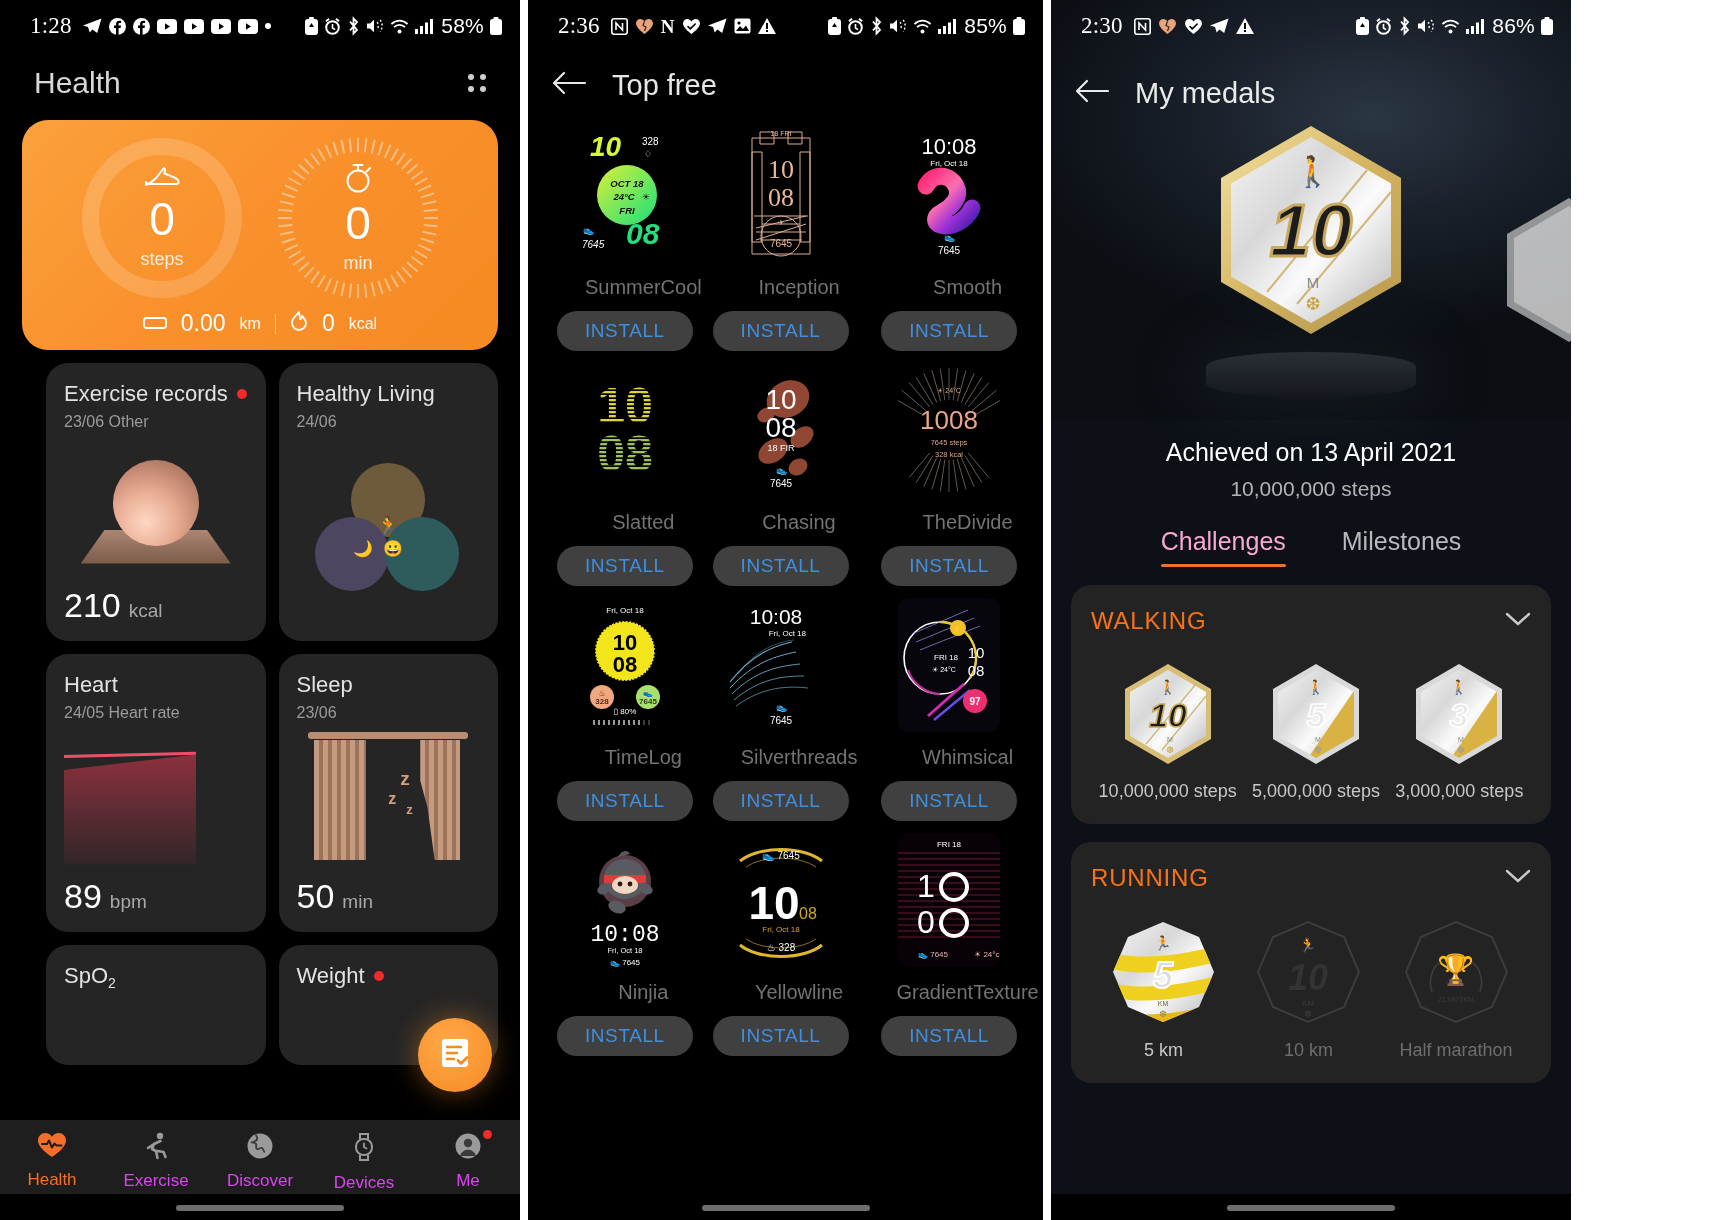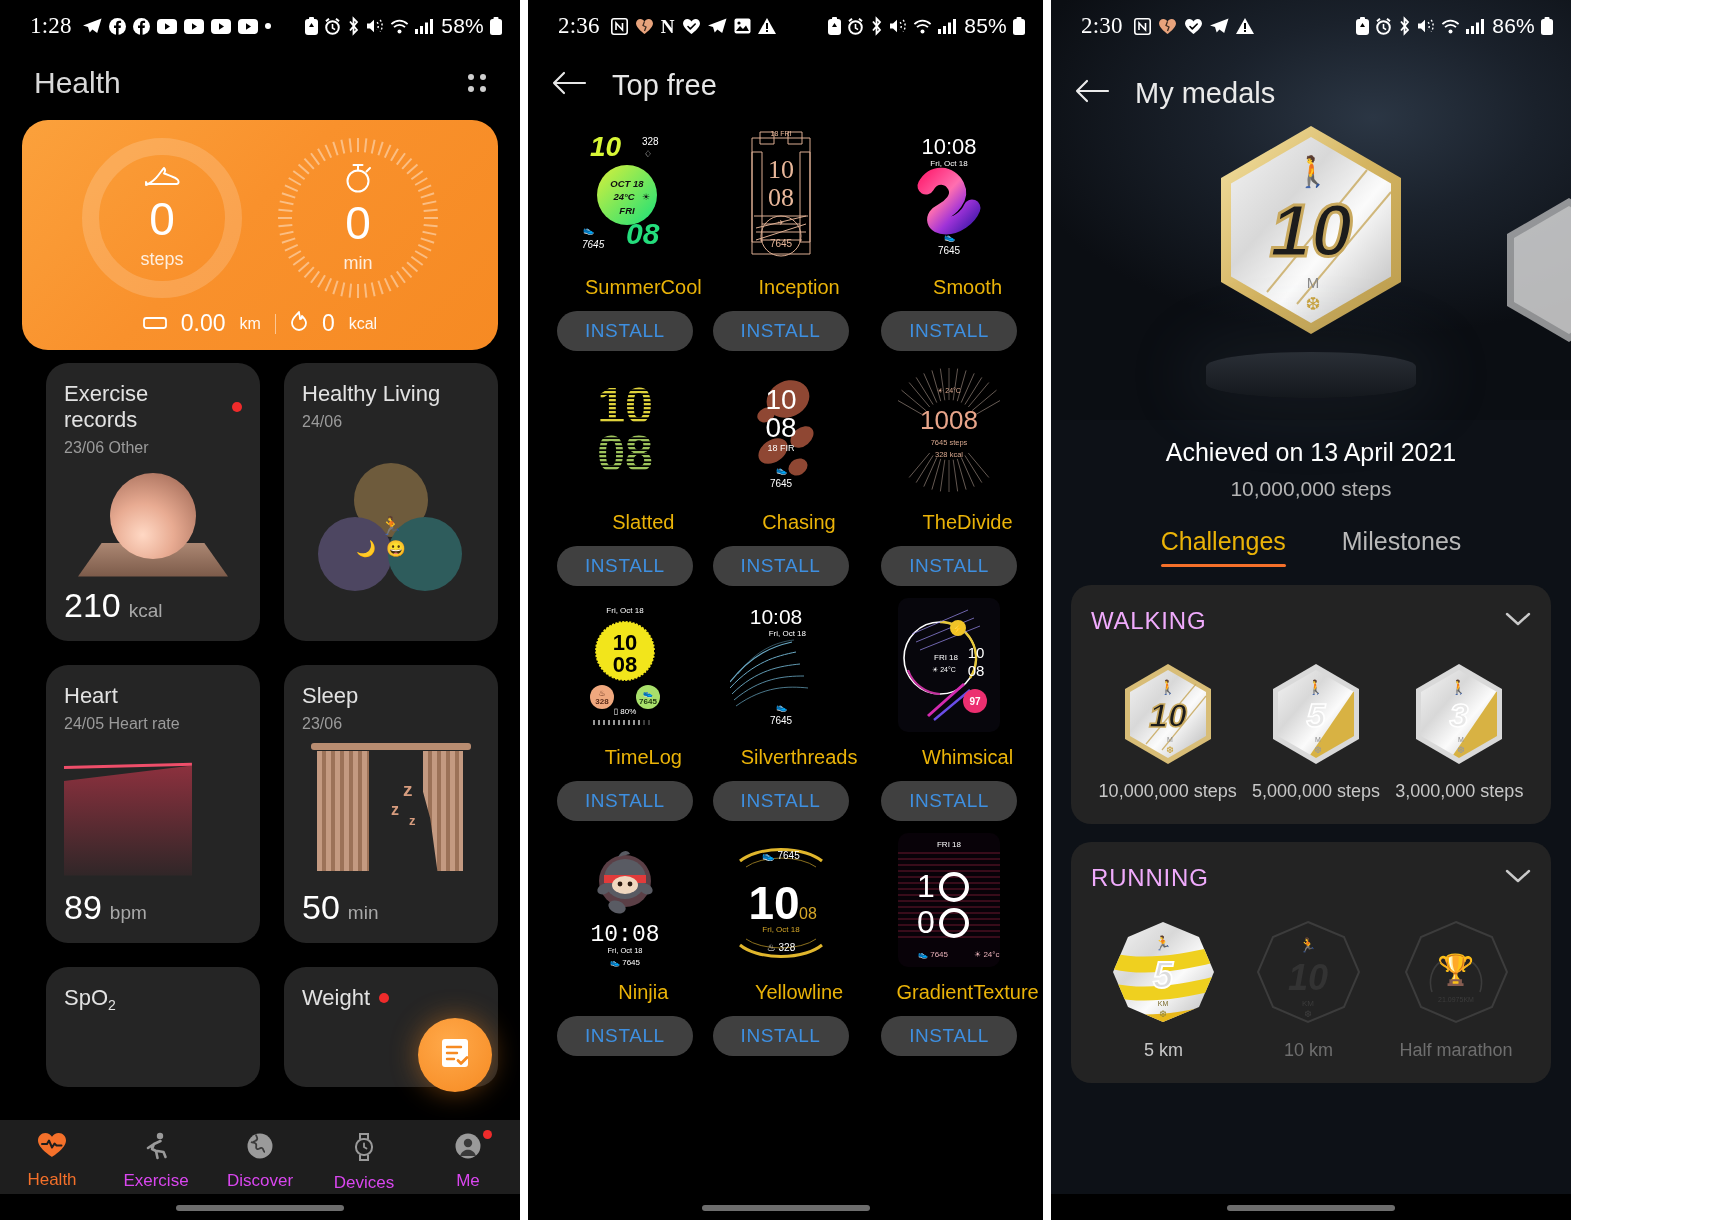--- a/index.html
+++ b/index.html
@@ -52,21 +52,21 @@
     transform-origin: 1px 80px; margin-left:-1px;
   }
   .ring .glyph { color:#fff; margin-bottom: 2px; }
   .ring .val { color:#fff; font-size: 46px; font-weight: 400; line-height: 1; }
   .ring .unit { color: rgba(255,255,255,.85); font-size: 18px; margin-top: 7px; }
   .hero-foot { display:flex; align-items:center; gap: 14px; margin-top: 12px; color:#fff; font-size: 20px; text-align: center; }
   .hero-foot .sep { width:1px; height: 20px; background: rgba(255,255,255,.5); }
   .hero-foot b { font-weight: 400; font-size: 23px; }
   .hero-foot span.u { font-size: 16px; opacity:.95; }
 
-  .cards { display: grid; grid-template-columns: 1fr 1fr; gap: 24px; margin-top: 13px; padding-left: 24px; }
+  .cards { display: grid; grid-template-columns: 1fr 1fr; gap: 13px; margin-top: 13px; padding-left: 24px; }
   .card { background:#252525; border-radius: 22px; padding: 18px 18px 16px; position: relative; overflow:hidden; }
   .card.tall { height: 278px; display:flex; flex-direction:column; }
   .card .c-title { color:#e2e2e2; font-size: 22px; display:flex; align-items:center; gap:9px; }
   .dot-red { width:10px; height:10px; border-radius:50%; background:#ef2b2b; display:inline-block; }
   .card .c-sub { color:#9b9b9b; font-size: 16px; margin-top: 6px; }
   .card .c-art { flex:1; display:flex; align-items:center; justify-content:center; }
   .card .c-val { color:#fff; font-size: 34px; font-weight:400; display:flex; align-items:baseline; gap:8px; }
   .card .c-val small { color:#a8a8a8; font-size: 19px; font-weight:400; }
 
   
@@ -111,47 +111,47 @@
   .botnav .badge { position:absolute; top: -2px; right: 28px; width: 9px; height: 9px; background:#ef2b2b; border-radius:50%; }
   .gesturebar { position:absolute; left:0; right:0; bottom: 0; height: 26px; background:#000; }
   .gesturebar i { position:absolute; left:50%; transform:translateX(-50%); bottom: 9px; width: 168px; height: 6px; background:#6d6d6d; border-radius:4px; }
 
   
   .p2 .appbar { height: 66px; display:flex; align-items:center; gap: 26px; padding: 0 24px; }
   .p2 .appbar .ttl { color:#e6e6e6; font-size: 29px; }
   .grid3 { display:grid; grid-template-columns: repeat(3,1fr); gap: 2px 2px; padding: 0 20px; }
   .wf { display:flex; flex-direction:column; align-items:center; padding-top: 10px; }
   .wf .thumb { width: 102px; height: 134px; border-radius: 10px; position:relative; overflow:hidden; background:#000; }
-  .wf .name { color:#eab308; font-size: 20px; margin-top: 14px; text-align:center;margin-left:37px; }
+  .wf .name { color:#737373; font-size: 20px; margin-top: 14px; text-align:center;margin-left:37px; }
   .wf .install { margin-top: 12px; background:#404040; color:#3e8fe0; font-size: 19px;
     padding: 9px 28px; border-radius: 22px; letter-spacing: .6px; }
 
   
   .p3 { background:#0d1117; }
   .p3 .hero3 { position:relative; height: 420px;
     background: radial-gradient(ellipse 70% 52% at 62% 28%, #2b3644 0%, #1a212b 45%, #0b0e13 100%); }
   .p3 .appbar { position:absolute; top:0; left:0; right:0; height: 66px; display:flex; align-items:center; gap: 26px; padding: 0 24px; z-index:3;}
   .p3 .appbar .ttl { color:#eaeaea; font-size: 29px; }
   .medal-big { position:absolute; left: 50%; top: 118px; transform: translateX(-50%); }
   .podium { position:absolute; left:50%; top: 352px; transform: translateX(-50%);
     width: 210px; height: 46px; border-radius: 50%/ 32%;
     background: linear-gradient(180deg,#2a2f36,#14181d); box-shadow: 0 0 60px 26px rgba(90,105,125,.10); }
   .peek { position:absolute; right: -34px; top: 190px; opacity:.85; }
 
   .achieved { text-align:center; color:#fff; font-size: 25px; margin-top: 18px; }
   .achsub { text-align:center; color:#b4b4b4; font-size: 21px; margin-top: 10px; }
 
   .tabs { display:flex; justify-content:center; gap: 56px; margin-top: 26px; }
   .tab { font-size: 25px; color:#b9b9b9; padding-bottom: 11px; position:relative; }
-  .tab.active { color:#eab308; }
+  .tab.active { color:#f9a8d4; }
   .tab.active::after { content:""; position:absolute; left:0; right:0; bottom:0; height:3px; background:#f4702a; border-radius:2px; }
 
   .sect { margin: 18px 20px 0; background:#232323; border-radius: 20px; padding: 22px 20px 22px; }
   .sect-head { display:flex; align-items:center; justify-content:space-between; }
-  .sect-title { color:#f0abfc; font-size: 24px; letter-spacing: .8px; }
+  .sect-title { color:#f97316; font-size: 24px; letter-spacing: .8px; }
   .medal-row { display:flex; justify-content:space-around; margin-top: 26px; }
   .medal-item { display:flex; flex-direction:column; align-items:center; gap: 14px; }
   .medal-cap { color:#c8c8c8; font-size: 18px; }
   .medal-cap.dim { color:#6e6e6e; }
 
   svg { overflow: visible; }
 </style>
 </head>
 <body>
 

